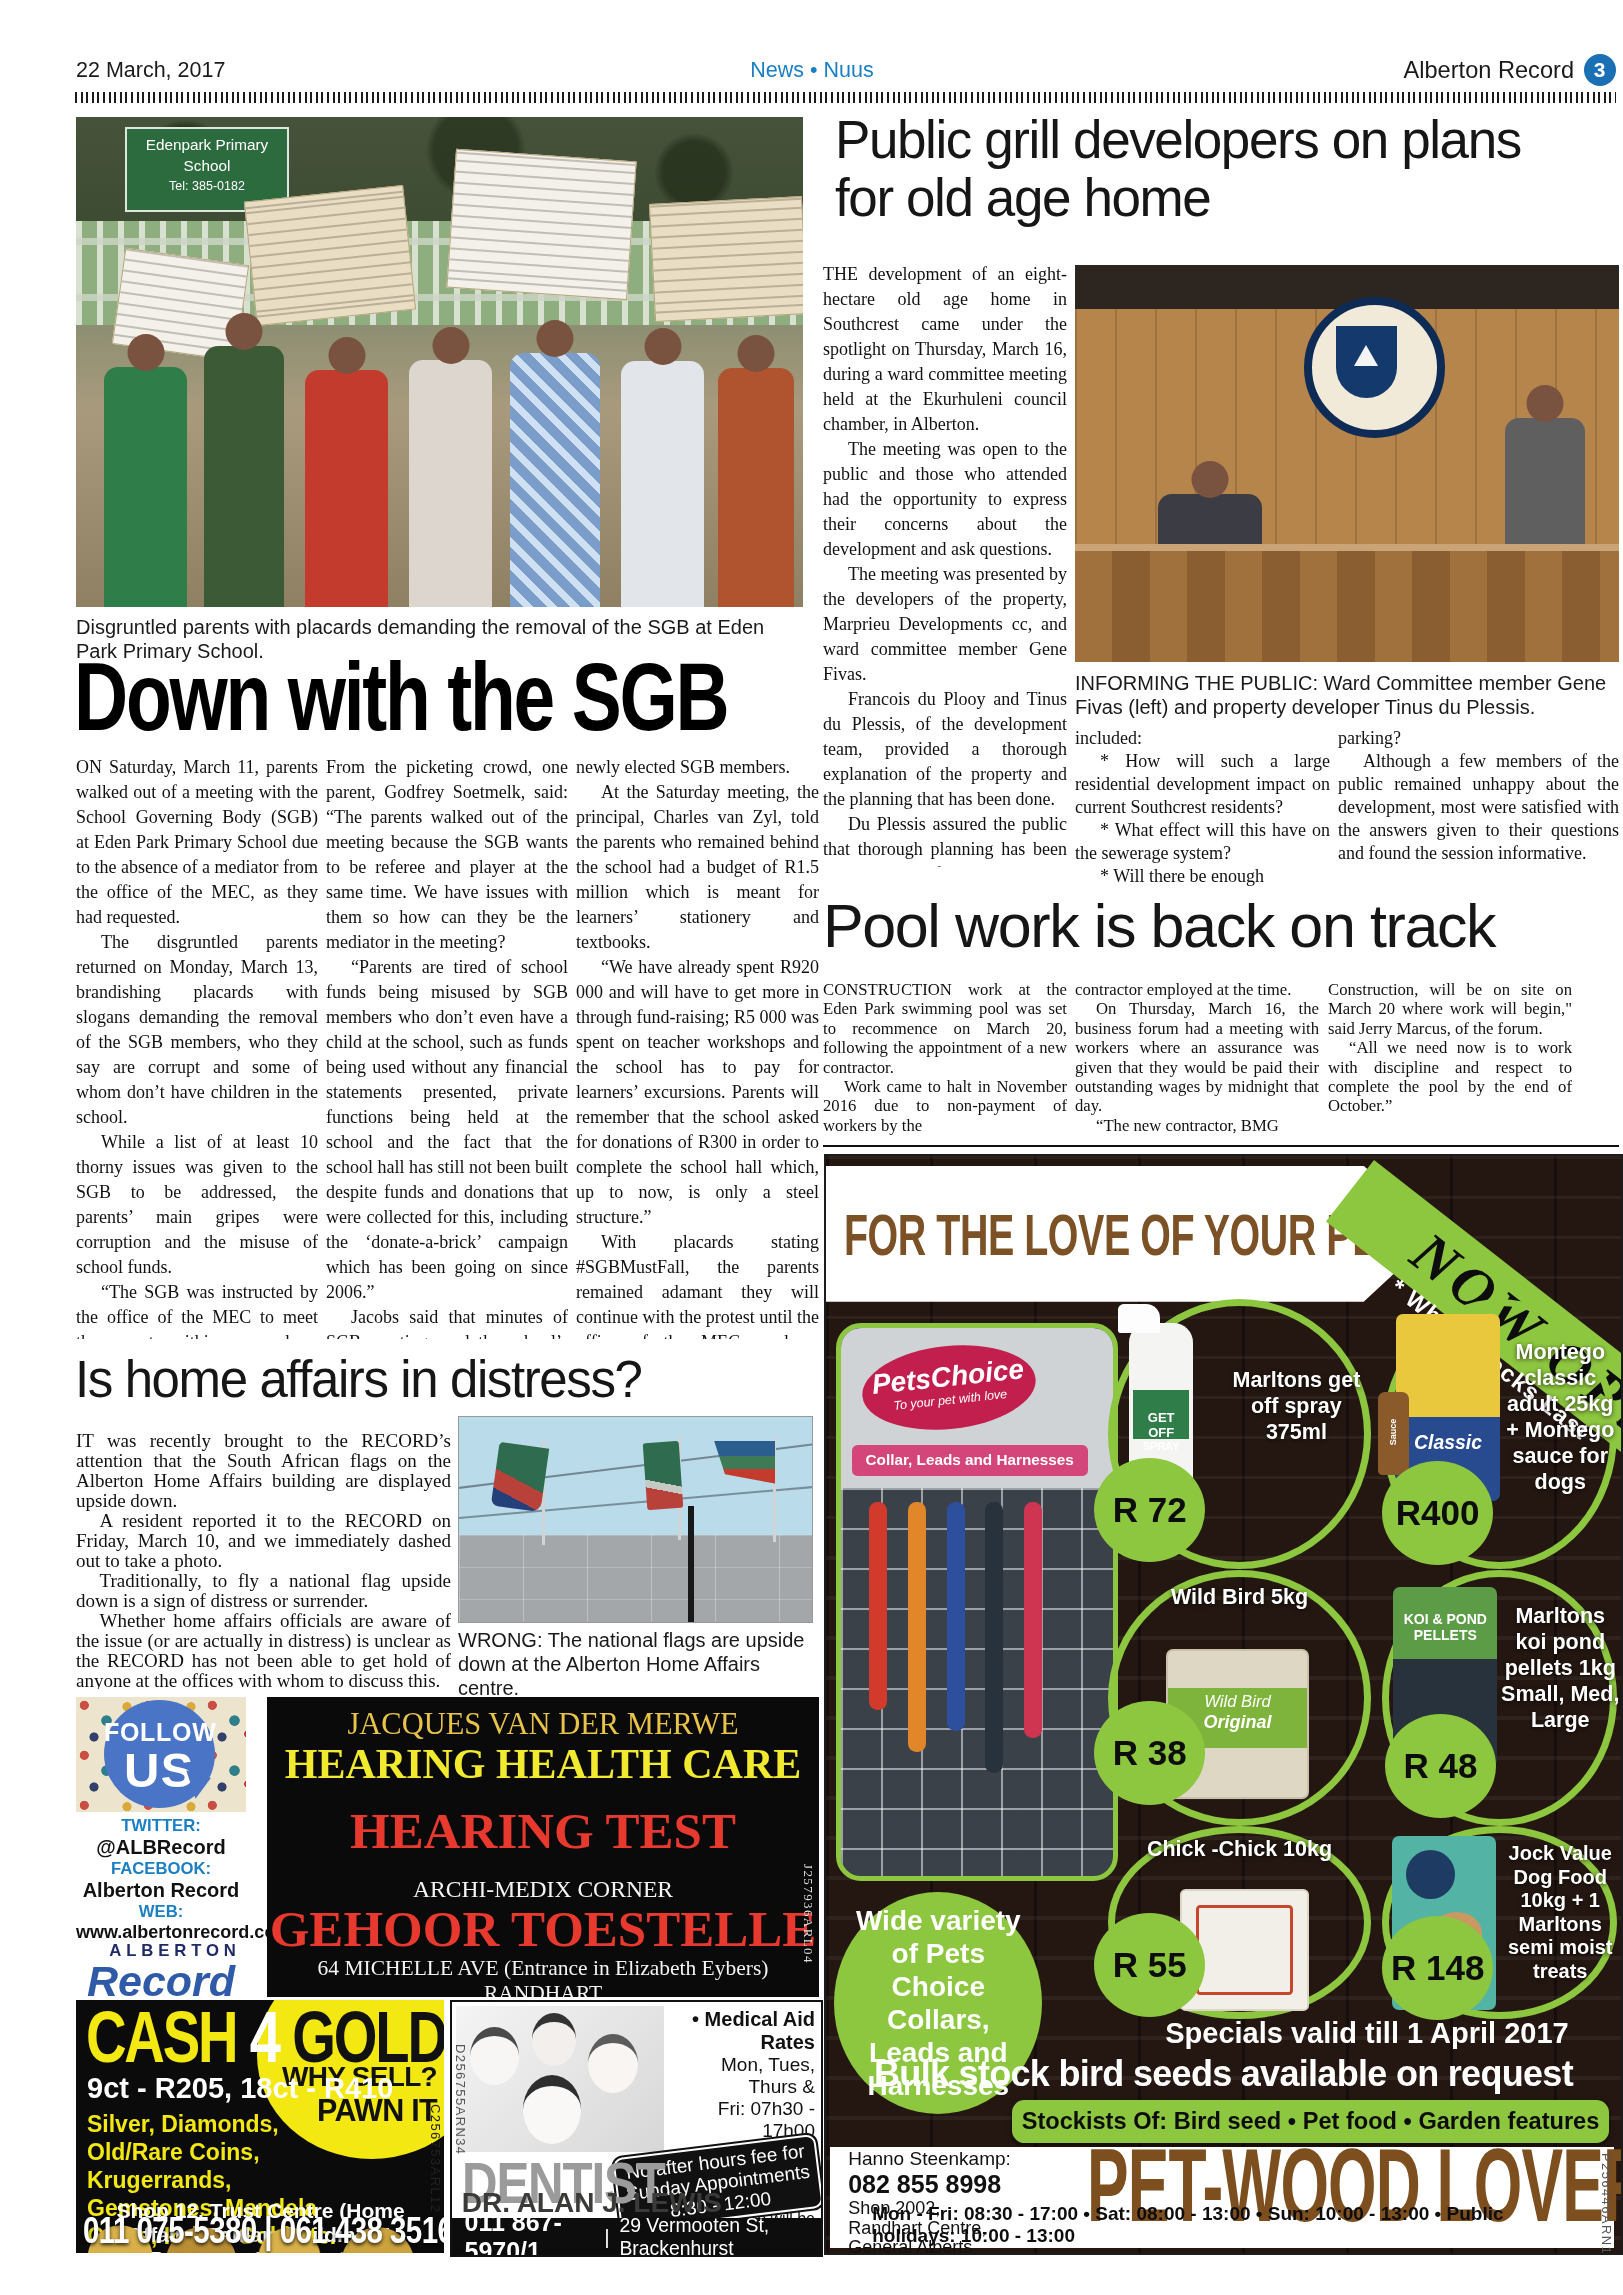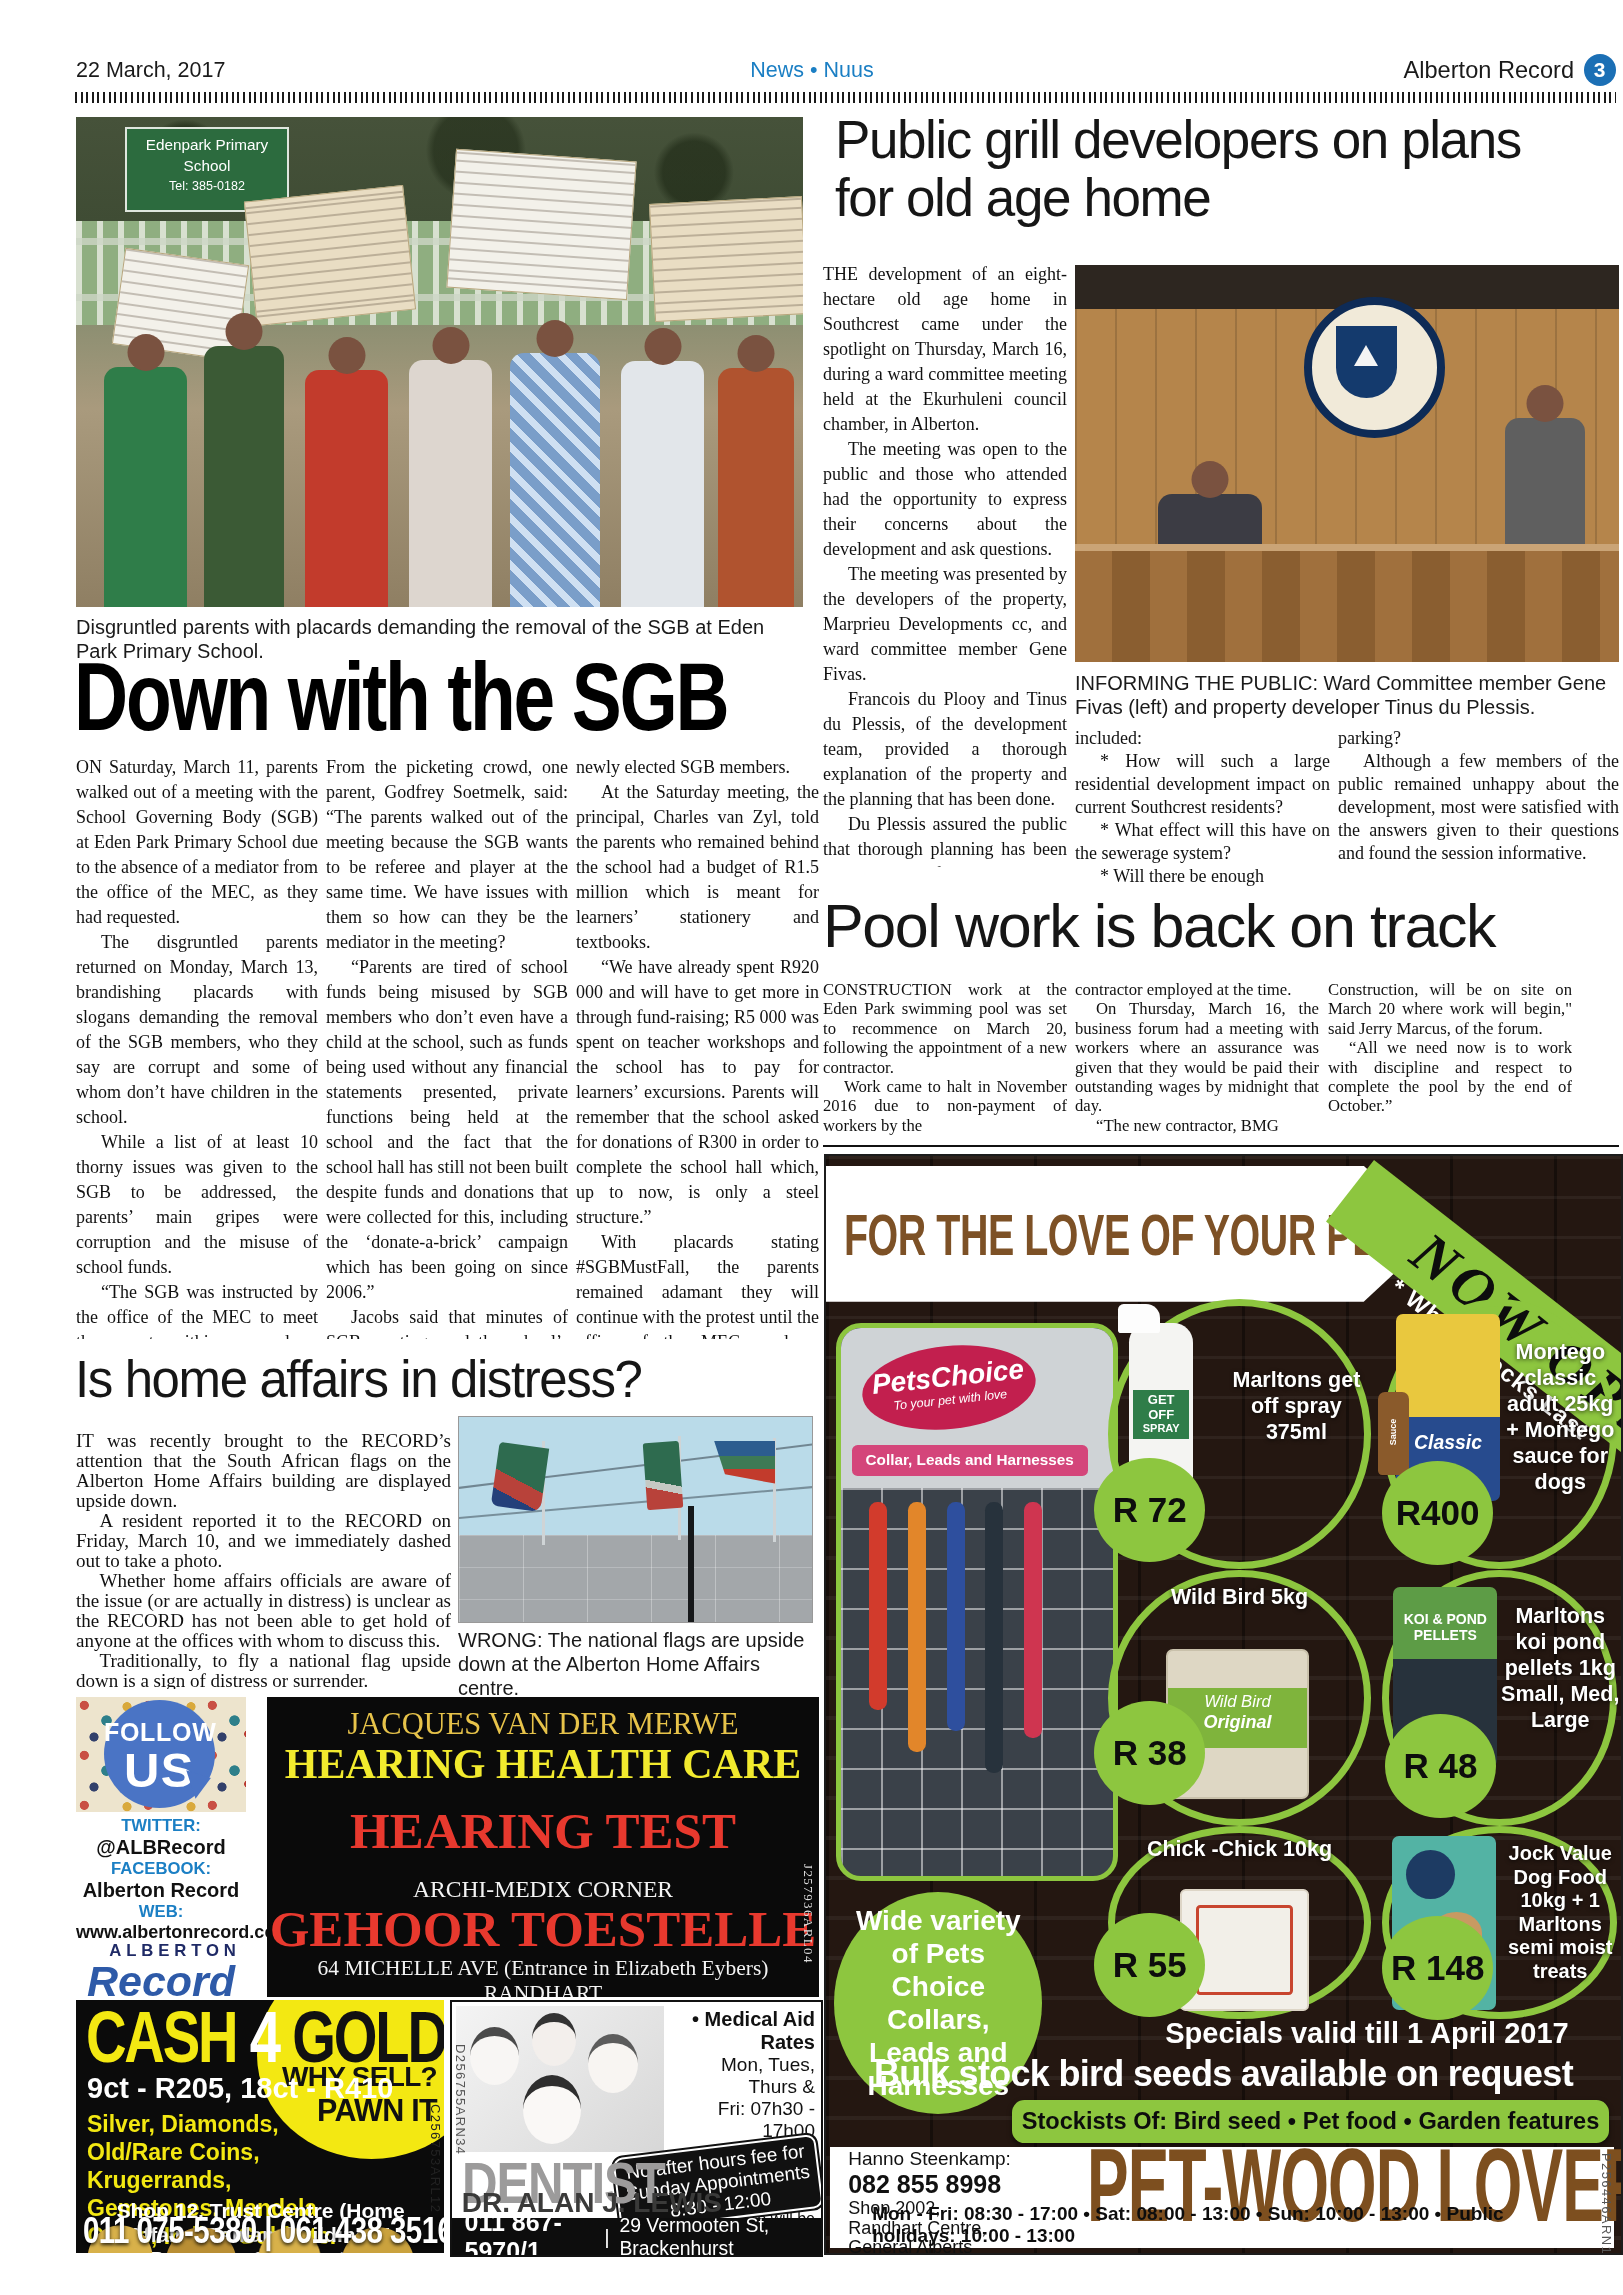--- a/index.html
+++ b/index.html
@@ -158,22 +158,22 @@
   <div class="abs poolcol" style="left:1328px;top:980px;width:244px;height:161px;">
       <p>Construction, will be on site on March 20 where work will begin," said Jerry Marcus, of the forum.</p>
       <p>“All we need now is to work with discipline and respect to complete the pool by the end of October.”</p>
     </div>
   <div class="abs" style="left:823px;top:1145px;width:796px;height:2.1px;background:#111;"></div>
 
   <div class="abs hl-light" style="left:75px;top:1352px;width:736px;font-size:51px;line-height:56px;white-space:nowrap;">Is home affairs in distress?</div>
   <div class="abs hacol" style="left:76px;top:1431px;width:375px;height:258px;">
       <p>IT was recently brought to the RECORD’s attention that the South African flags on the Alberton Home Affairs building are displayed upside down.</p>
       <p>A resident reported it to the RECORD on Friday, March 10, and we immediately dashed out to take a photo.</p>
+      <p>Traditionally, to fly a national flag upside down is a sign of distress or surrender.</p>
       <p>Whether home affairs officials are aware of the issue (or are actually in distress) is unclear as the RECORD has not been able to get hold of anyone at the offices with whom to discuss this.</p>
-      <p>Traditionally, to fly a national flag upside down is a sign of distress or surrender.</p>
     </div>
 
   <div class="abs" style="left:458px;top:1416px;width:353px;height:205px;overflow:hidden;background:#badbe9;border:0.7px solid #999;">
     <div class="abs" style="left:-10%;top:46px;width:130%;height:2.1px;background:rgba(40,50,60,.5);transform:rotate(-7deg);"></div>
     <div class="abs" style="left:-10%;top:83px;width:130%;height:2.1px;background:rgba(40,50,60,.45);transform:rotate(-5deg);"></div>
     <div class="abs" style="left:0;top:118px;width:100%;height:87px;background:#a3a7aa;background-image:repeating-linear-gradient(90deg,rgba(255,255,255,.3) 0 1.4px,transparent 1.4px 64px),repeating-linear-gradient(180deg,rgba(255,255,255,.22) 0 1.4px,transparent 1.4px 32px);"></div>
     <div class="abs" style="left:83px;top:23.6px;width:2.8px;height:104px;background:#cfd4d6;"></div>
     <div class="abs" style="left:219px;top:19.4px;width:2.8px;height:104px;background:#cfd4d6;"></div>
     <div class="abs" style="left:314px;top:21px;width:2.8px;height:104px;background:#cfd4d6;"></div>
     <div class="abs" style="left:36px;top:28px;width:50px;height:64px;background:linear-gradient(200deg,#2e6b4f 0 55%,#b8423a 55% 78%,#24407a 78%);border-radius:4.2px 0 9.7px 7px;transform:rotate(8deg);"></div>
@@ -288,21 +288,21 @@
       <div class="abs" style="left:106px;top:174px;width:18px;height:229px;background:#2e4f9e;border-radius:8.3px;"></div>
       <div class="abs" style="left:144px;top:174px;width:18px;height:271px;background:#27323c;border-radius:8.3px;"></div>
       <div class="abs" style="left:183px;top:174px;width:18px;height:236px;background:#cf3550;border-radius:8.3px;"></div>
     </div>
 
     <div class="product abs" style="left:278px;top:139px;width:271px;height:278px;">
       <div class="p-ellipse"></div>
       <div class="abs" style="left:25px;top:28px;width:64px;height:174px;background:#f4f4f2;border-radius:19.4px 19.4px 11px 11px;">
         <div class="abs" style="left:-11px;top:-19.4px;width:42px;height:29px;background:#fdfdfd;border-radius:5.6px 14px 2.8px 2.8px;"></div>
         <div class="abs" style="left:4.2px;top:67px;width:56px;height:49px;background:#2f7d49;color:#fff;text-align:center;">
-          <div style="font-size:13px;font-weight:bold;margin-top:2px;">GET OFF</div>
+          <div style="font-size:13px;font-weight:bold;margin-top:20px;">GET OFF</div>
           <div style="font-size:11px;font-weight:bold;">SPRAY</div>
         </div>
       </div>
       <div class="p-label" style="left:44%;top:26%;width:54%;">Marltons get off spray 375ml</div>
       <div class="p-price" style="left:-9.7px;bottom:11px;">R 72</div>
     </div>
 
     <div class="product abs" style="left:552px;top:139px;width:243px;height:278px;">
       <div class="p-ellipse"></div>
       <div class="abs" style="left:18px;top:19.4px;width:104px;height:187px;background:linear-gradient(180deg,#e9c83e 0 55%,#274b8e 55%);border-radius:7px;">

